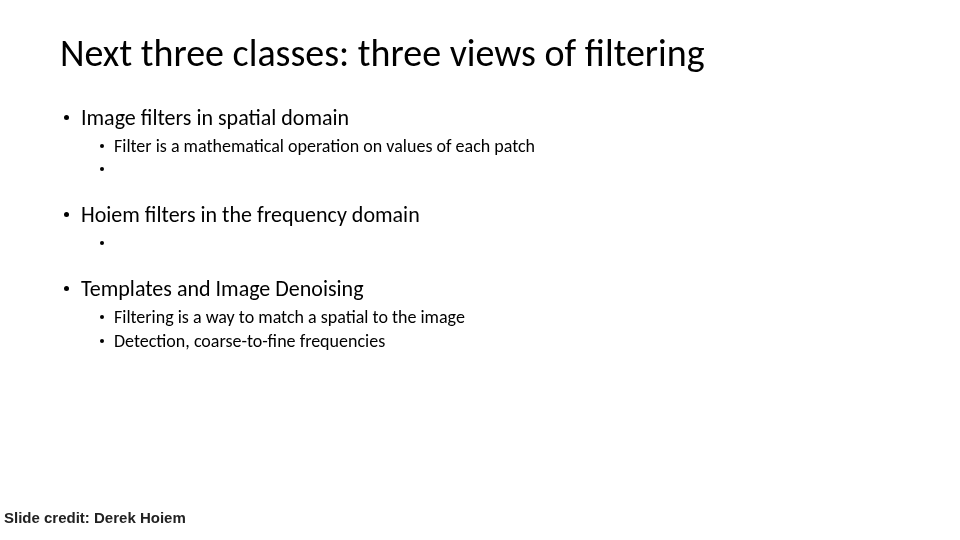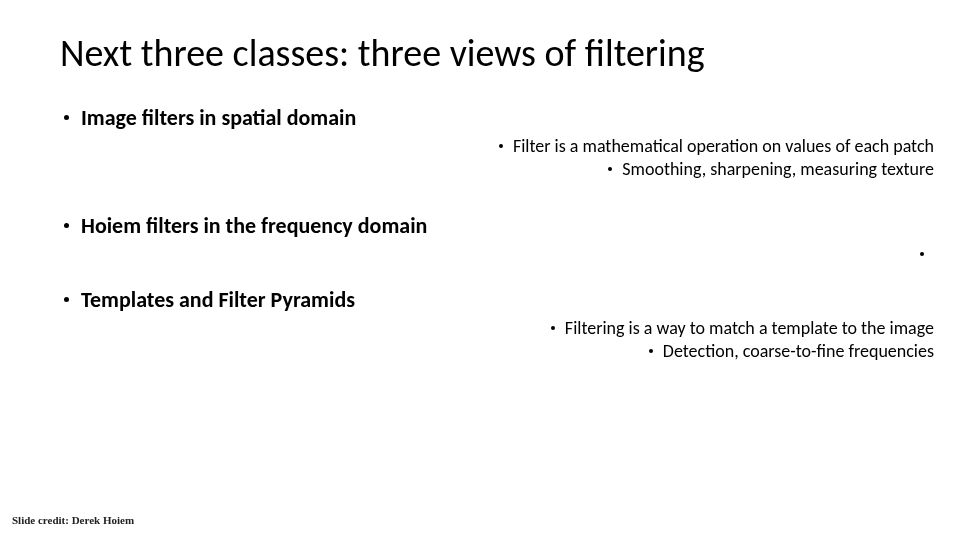--- a/index.html
+++ b/index.html
@@ -1,67 +1,66 @@
 <!DOCTYPE html>
 <html><head>
 <meta charset="utf-8">
 <style>
   * { margin: 0; padding: 0; box-sizing: border-box; }
   html, body { width: 960px; height: 540px; background: #ffffff; font-family: "Calibri", "Segoe UI", Arial, sans-serif; color: #000; overflow: hidden; }
   .slide { position: relative; width: 960px; height: 540px; padding: 30px 26px 20px 50px; }
   .title { font-size: 38px; font-weight: 400; letter-spacing: 0px; margin-left: 10px; margin-bottom: 28px; }
   .content { padding-left: 14px; }
   .section { margin-bottom: 30px; }
-  .bullet-l1 { font-size: 22px; font-weight: 700; display: flex; align-items: flex-start; margin-bottom: 4px; }
+  .bullet-l1 { font-size: 22px; font-weight: 400; display: flex; align-items: flex-start; margin-bottom: 4px; }
   .bullet-l1 .dot { width: 5px; height: 5px; background: #000; border-radius: 50%; flex: 0 0 auto; margin-top: 11px; margin-right: 12px; }
-  .bullet-l2 { font-size: 18px; font-weight: 400; display: flex; align-items: flex-start; margin-left: 36px; line-height: 1.3; justify-content: flex-end; }
+  .bullet-l2 { font-size: 18px; font-weight: 400; display: flex; align-items: flex-start; margin-left: 36px; line-height: 1.3; }
   .bullet-l2 .dot { width: 4px; height: 4px; background: #000; border-radius: 50%; flex: 0 0 auto; margin-top: 9px; margin-right: 10px; }
-  .credit { position: absolute; left: 12px; bottom: 14px; font-size: 11px; font-weight: 600; color: #222; font-family: Liberation Serif, serif; }
+  .credit { position: absolute; left: 4px; bottom: 14px; font-size: 15px; font-weight: 600; color: #222; font-family: Liberation Sans, sans-serif; }
 </style>
 </head>
 <body>
 
 <div class="slide">
   <h1 class="title">Next three classes: three views of filtering</h1>
 
   <div class="content">
 
     <div class="section">
       <div class="bullet-l1">
         <span class="dot"></span>
         <span>Image filters in spatial domain</span>
       </div>
       <div class="bullet-l2">
         <span class="dot"></span>
         <span>Filter is a mathematical operation on values of each patch</span>
       </div>
       <div class="bullet-l2">
         <span class="dot"></span>
-        <span>Smoothing, sharpening, measuring texture</span>
       </div>
     </div>
 
     <div class="section">
       <div class="bullet-l1">
         <span class="dot"></span>
         <span>Hoiem filters in the frequency domain</span>
       </div>
       <div class="bullet-l2">
         <span class="dot"></span>
       </div>
     </div>
 
     <div class="section">
       <div class="bullet-l1">
         <span class="dot"></span>
-        <span>Templates and Filter Pyramids</span>
+        <span>Templates and Image Denoising</span>
       </div>
       <div class="bullet-l2">
         <span class="dot"></span>
-        <span>Filtering is a way to match a template to the image</span>
+        <span>Filtering is a way to match a spatial to the image</span>
       </div>
       <div class="bullet-l2">
         <span class="dot"></span>
         <span>Detection, coarse-to-fine frequencies</span>
       </div>
     </div>
 
   </div>
 
   <div class="credit">Slide credit: Derek Hoiem</div>

